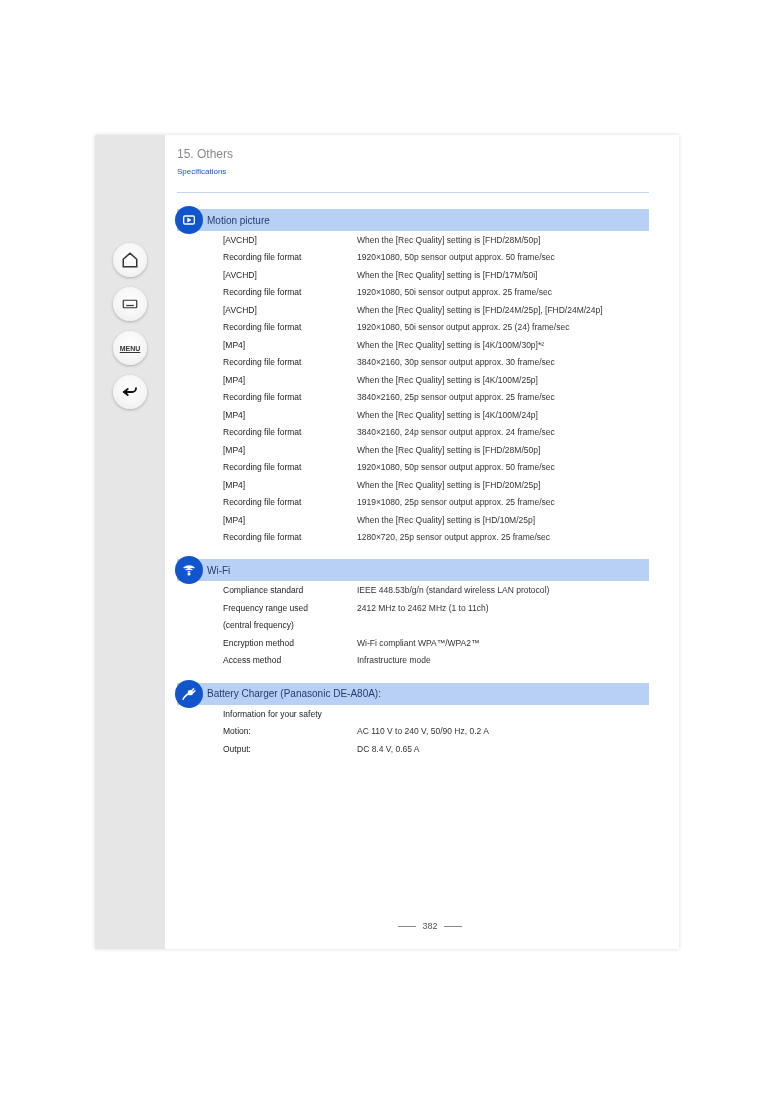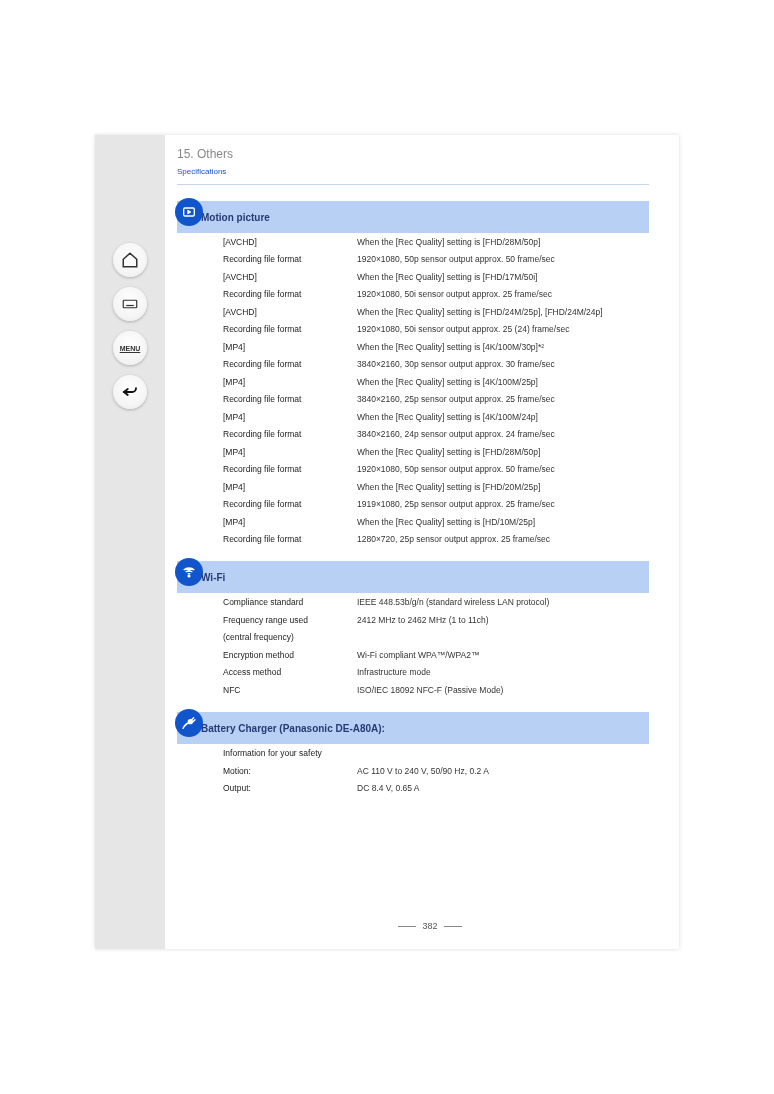--- a/index.html
+++ b/index.html
@@ -53,35 +53,35 @@
   }
   .chapter-line {
     font-size: 12px;
     color: #888;
     margin-bottom: 6px;
   }
   .chapter-title {
     font-size: 8px;
     color: #1a4fd0;
     border-bottom: 1px solid #c6d4ee;
-    padding-bottom: 8px;
+    padding-bottom: 16px;
     margin-bottom: 16px;
   }
   .section {
     margin-bottom: 14px;
   }
   .section-bar {
     background: #b8d0f4;
-    height: 32px;
+    height: 22px;
     display: flex;
     align-items: center;
     position: relative;
-    padding-left: 24px;
+    padding-left: 30px;
     font-size: 10px;
-    font-weight: bold;
+    font-weight: normal;
     color: #283a73;
   }
   .section-icon {
     position: absolute;
     left: -2px;
     top: -3px;
     width: 28px;
     height: 28px;
     border-radius: 50%;
     background: #1155cc;
@@ -285,24 +285,20 @@
           <div class="value"></div>
         </div>
       <div class="row">
           <div class="label">Encryption method</div>
           <div class="value">Wi-Fi compliant WPA™/WPA2™</div>
         </div>
       <div class="row">
           <div class="label">Access method</div>
           <div class="value">Infrastructure mode</div>
         </div>
-      <div class="row">
-          <div class="label">NFC</div>
-          <div class="value">ISO/IEC 18092 NFC-F (Passive Mode)</div>
-        </div>
     </div>
 
     <div class="section">
       <div class="section-bar">
         <div class="section-icon">
           <svg viewBox="0 0 24 24" fill="none" stroke="#fff" stroke-width="2" stroke-linecap="round">
               <path d="M3 20 C6 14 9 12 12 12"></path>
               <circle cx="14" cy="10" r="3"></circle>
               <line x1="16" y1="7" x2="19" y2="4"></line>
               <line x1="18" y1="10" x2="21" y2="7"></line>

